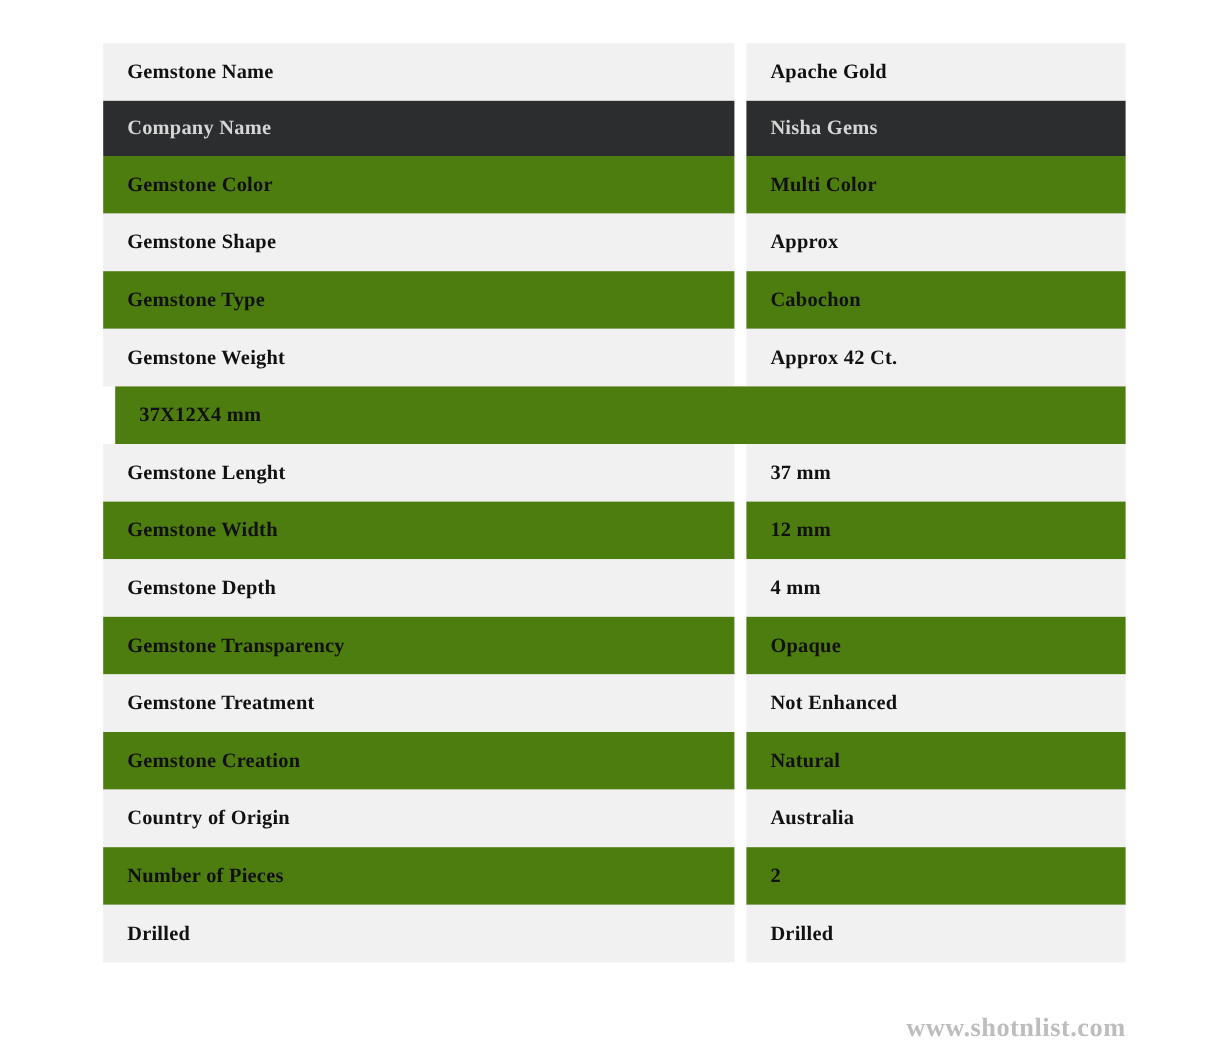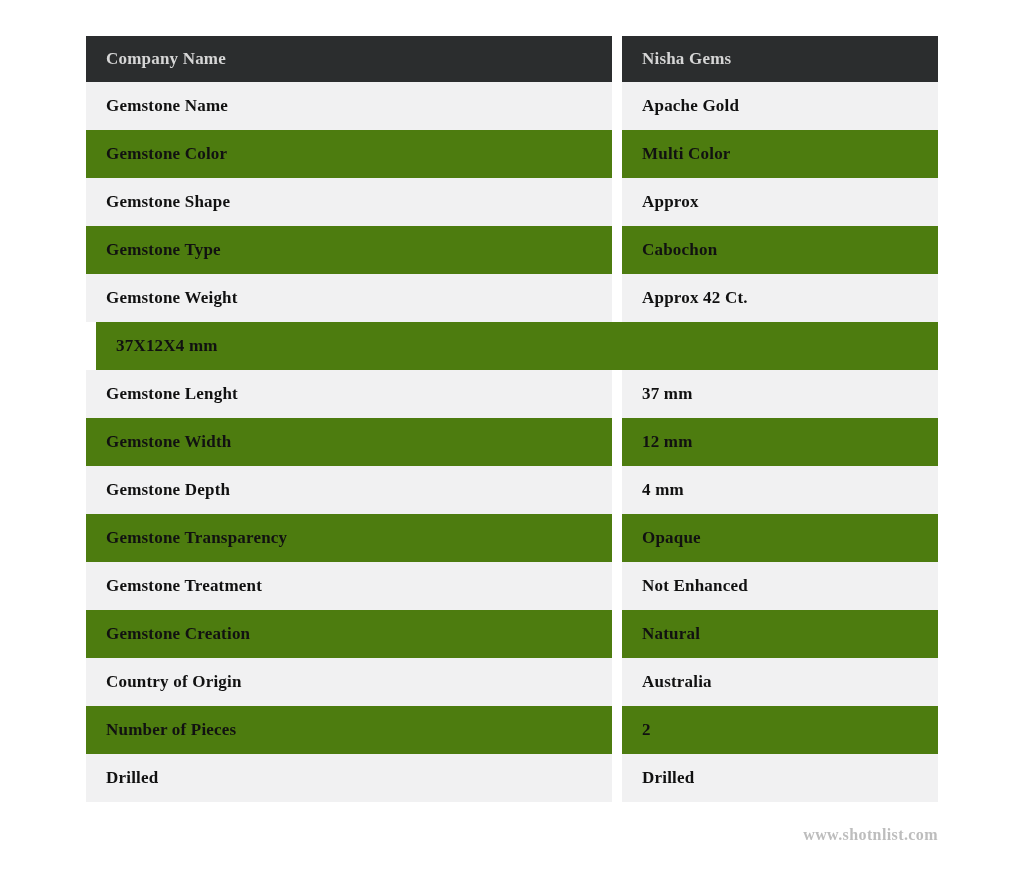--- a/index.html
+++ b/index.html
@@ -44,48 +44,48 @@
   .t-row.header .cell {
     background: #2b2d2e;
     color: #d6d6d6;
   }
   
   .t-row.body .cell { color: #111111; }
   .t-row.body.odd .cell { background: #f1f1f2; }
   .t-row.body.even .cell { background: #4d7c0f; }
   .watermark {
     position: absolute;
-    top: 826px;
+    top: 843px;
     left: 86px;
     width: 852px;
     text-align: right;
     font-weight: 700;
-    font-size: 16px;
+    font-size: 22px;
     color: #bdbdbd;
     letter-spacing: 0.4px;
     font-family: "Liberation Serif", "DejaVu Serif", serif;
   }
 </style>
 </head>
 <body>
 
 <div class="page">
 
   <div class="spec-table">
 
+    <div class="t-row body odd">
+      <div class="cell label">Gemstone Name</div>
+      <div class="gap"></div>
+      <div class="cell value">Apache Gold</div>
+    </div>
+
     <div class="t-row header">
       <div class="cell label">Company Name</div>
       <div class="gap"></div>
       <div class="cell value">Nisha Gems</div>
-    </div>
-
-    <div class="t-row body odd">
-      <div class="cell label">Gemstone Name</div>
-      <div class="gap"></div>
-      <div class="cell value">Apache Gold</div>
     </div>
 
     <div class="t-row body even">
       <div class="cell label">Gemstone Color</div>
       <div class="gap"></div>
       <div class="cell value">Multi Color</div>
     </div>
 
     <div class="t-row body odd">
       <div class="cell label">Gemstone Shape</div>

